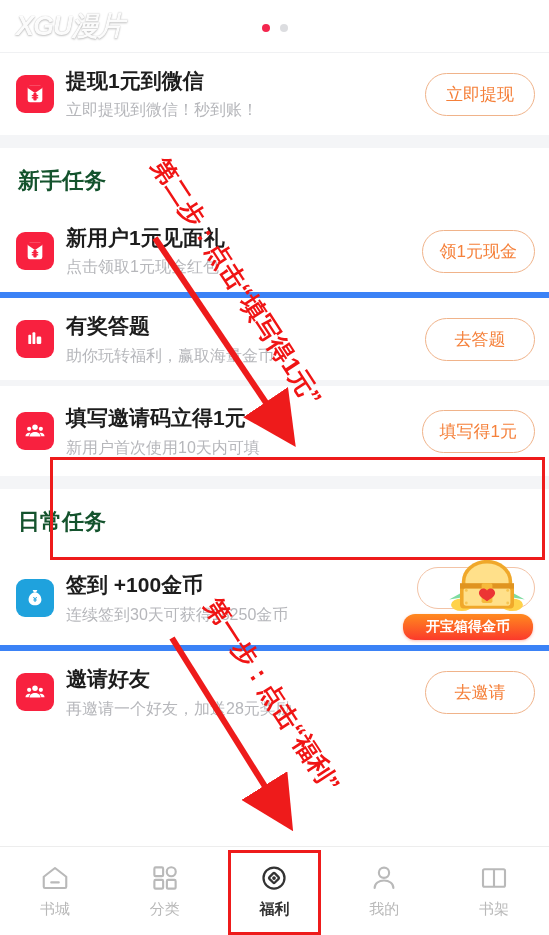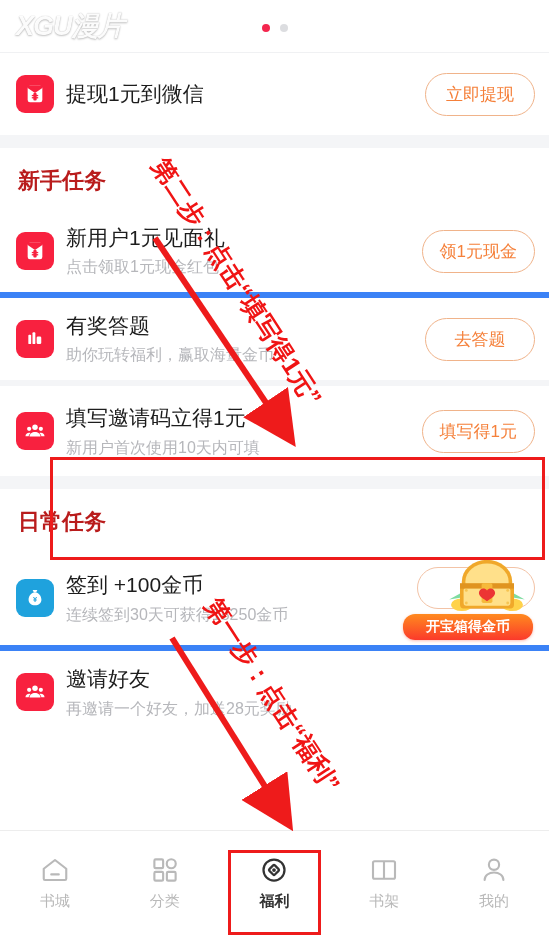--- a/index.html
+++ b/index.html
@@ -36,21 +36,21 @@
   .dots { display: flex; gap: 10px; align-items: center; margin-top: 4px; }
   .dot { width: 8px; height: 8px; border-radius: 50%; background: #dcdde0; }
   .dot.active { background: #f4264e; }
 
   
   .gap { height: 13px; background: #f4f5f7; }
   .thin-gap { height: 1px; background: #f0f1f3; }
 
   .section-title {
     padding: 18px 28px 14px 18px;
-    font-size: 22px; font-weight: bold; color: #b91c1c;
+    font-size: 22px; font-weight: bold; color: #14532d;
     background: #fff;
   }
 
   .row {
     position: relative;
     display: flex; align-items: center;
     background: #fff;
     padding: 14px 14px 14px 8px;
     min-height: 76px;
   }
@@ -60,21 +60,21 @@
     width: 38px; height: 38px; border-radius: 9px;
     flex: 0 0 38px;
     display: flex; align-items: center; justify-content: center;
     margin-right: 12px; margin-left: 8px;
   }
   .ic-red { background: #f8213f; }
   .ic-blue { background: #1fa2dd; }
 
   .row-text { flex: 1 1 auto; min-width: 0; }
   .row-title {
-    font-size: 21px; color: #1d1d1d; font-weight: normal;
+    font-size: 21px; color: #1d1d1d; font-weight: bold;
     line-height: 1.35; white-space: nowrap;
   }
   .row-sub {
     font-size: 16px; color: #b6b7bb; margin-top: 5px;
     line-height: 1.3; white-space: nowrap;
   }
 
   .pill-btn {
     flex: 0 0 auto;
     border: 1px solid #f0b38a;
@@ -129,21 +129,21 @@
     color: #f01414;
     font-weight: bold;
     font-size: 25px;
     white-space: nowrap;
     transform-origin: left top;
   }
 
   
   .tabbar {
     position: absolute; left: 0; bottom: 0;
-    width: 549px; height: 105px;
+    width: 549px; height: 89px;
     background: #fff;
     border-top: 1px solid #ededed;
     display: flex; align-items: center;
     z-index: 20;
   }
   .tab {
     flex: 1 1 0; height: 100%;
     display: flex; flex-direction: column;
     align-items: center; justify-content: center; gap: 7px;
   }
@@ -171,20 +171,21 @@
       <svg width="22" height="22" viewBox="0 0 24 24" aria-hidden="true">
         <rect x="4" y="3" width="16" height="18" rx="2.5" fill="#fff"></rect>
         <path d="M4 5.5 L12 11 L20 5.5 L20 4 A1 1 0 0 0 19 3 L5 3 A1 1 0 0 0 4 4 Z" fill="#f8213f"></path>
         <rect x="10.2" y="11" width="3.6" height="8" rx="1" fill="#f8213f"></rect>
         <rect x="8.5" y="13" width="7" height="1.4" fill="#f8213f"></rect>
         <rect x="8.5" y="15.4" width="7" height="1.4" fill="#f8213f"></rect>
       </svg>
     </div>
     <div class="row-text">
       <div class="row-title">提现1元到微信</div>
+      <div class="row-sub">立即提现到微信！秒到账！</div>
     </div>
     <div class="pill-btn">立即提现</div>
   </div>
 
   <div class="gap"></div>
 
   <div class="section-title">新手任务</div>
 
   <div class="row">
     <div class="row-icon ic-red">
@@ -285,20 +286,21 @@
         <circle cx="18.4" cy="9.6" r="2.3" fill="#fff"></circle>
         <path d="M6 18c0-3 2.8-5 6-5s6 2 6 5z" fill="#fff"></path>
         <path d="M1.6 17.6c0-2.2 1.8-3.6 4-3.6.6 0 1.2.1 1.7.3-1.2 1-2 2.2-2.2 3.3z" fill="#fff"></path>
         <path d="M22.4 17.6c0-2.2-1.8-3.6-4-3.6-.6 0-1.2.1-1.7.3 1.2 1 2 2.2 2.2 3.3z" fill="#fff"></path>
       </svg>
     </div>
     <div class="row-text">
       <div class="row-title">邀请好友</div>
       <div class="row-sub">再邀请一个好友，加送28元奖励</div>
     </div>
+    <div class="pill-btn">去邀请</div>
   </div>
 
   <div class="hl-box" style="left:50px; top:457px; width:495px; height:103px;"></div>
   <div class="hl-box" style="left:228px; top:850px; width:93px; height:85px;"></div>
 
   <svg class="anno-layer" viewBox="0 0 549 935" aria-hidden="true">
     <defs>
       <marker id="ah" markerWidth="9" markerHeight="9" refX="5.2" refY="4.5" orient="auto">
         <path d="M0,0 L9,4.5 L0,9 z" fill="#ee1b1b"></path>
       </marker>
@@ -336,29 +338,29 @@
       <svg class="tab-icon" viewBox="0 0 24 24" aria-hidden="true">
         <circle cx="12" cy="12" r="8.4" fill="none" stroke="#333" stroke-width="1.8"></circle>
         <rect x="12" y="7.6" width="6.2" height="6.2" rx="1" transform="rotate(45 12 7.6)" fill="none" stroke="#333" stroke-width="1.8"></rect>
         <circle cx="12" cy="12" r="1.5" fill="#333"></circle>
       </svg>
       <div class="tab-label">福利</div>
     </div>
 
     <div class="tab">
       <svg class="tab-icon" viewBox="0 0 24 24" aria-hidden="true">
+        <circle cx="12" cy="7.8" r="4.1" fill="none" stroke="#b9b9b9" stroke-width="1.7"></circle>
+        <path d="M4.5 20c0-3.7 3.4-6 7.5-6s7.5 2.3 7.5 6" fill="none" stroke="#b9b9b9" stroke-width="1.7" stroke-linecap="round"></path>
+      </svg>
+      <div class="tab-label">我的</div>
+    </div>
+
+    <div class="tab">
+      <svg class="tab-icon" viewBox="0 0 24 24" aria-hidden="true">
         <rect x="3.2" y="5" width="17.6" height="14" rx="1.2" fill="none" stroke="#b9b9b9" stroke-width="1.7"></rect>
         <line x1="12" y1="5" x2="12" y2="19" stroke="#b9b9b9" stroke-width="1.7"></line>
       </svg>
       <div class="tab-label">书架</div>
     </div>
 
-    <div class="tab">
-      <svg class="tab-icon" viewBox="0 0 24 24" aria-hidden="true">
-        <circle cx="12" cy="7.8" r="4.1" fill="none" stroke="#b9b9b9" stroke-width="1.7"></circle>
-        <path d="M4.5 20c0-3.7 3.4-6 7.5-6s7.5 2.3 7.5 6" fill="none" stroke="#b9b9b9" stroke-width="1.7" stroke-linecap="round"></path>
-      </svg>
-      <div class="tab-label">我的</div>
-    </div>
-
   </div>
 
 </div>
 
 </body></html>

